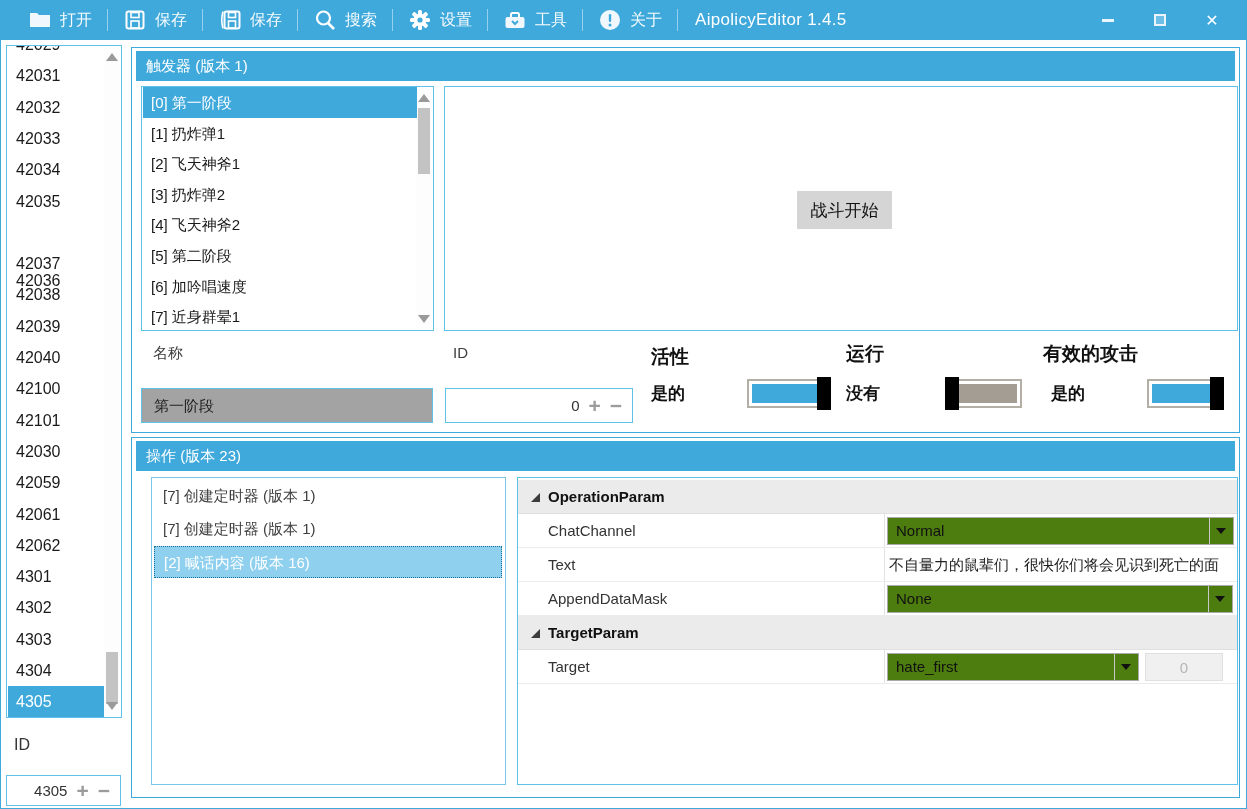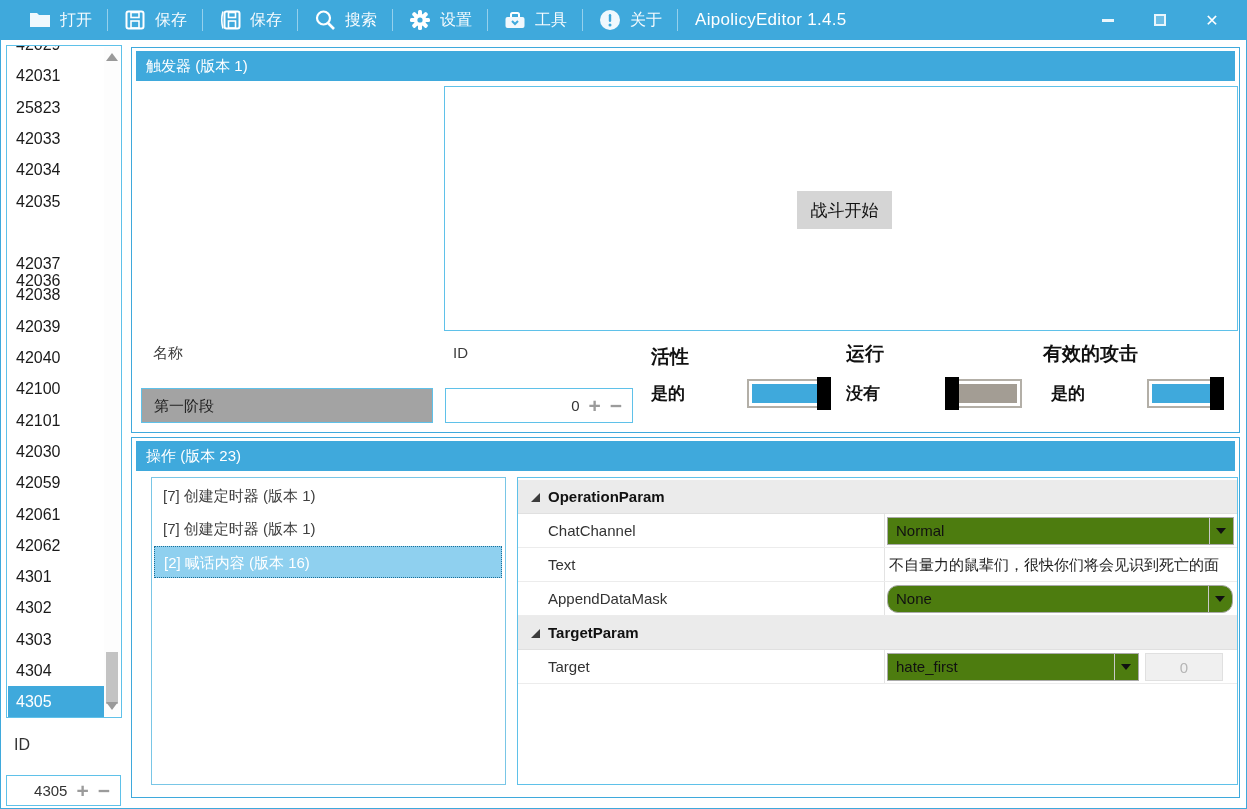--- a/index.html
+++ b/index.html
@@ -191,21 +191,21 @@
     <div class="sb-up">
         <div class="tri-up"></div>
       </div>
     <div class="sb-thumb" style="top:605px; height:52px;"></div>
     <div class="sb-down">
         <div class="tri-down"></div>
       </div>
   </div>
 <div class="side-item" style="top: -17px;">42029</div>
     <div class="side-item" style="top: 14.3px;">42031</div>
-    <div class="side-item" style="top: 45.6px;">25823</div>
+    <div class="side-item" style="top: 45.6px;">42032</div>
     <div class="side-item" style="top: 76.9px;">42033</div>
     <div class="side-item" style="top: 108.2px;">42034</div>
     <div class="side-item" style="top: 139.5px;">42035</div>
     <div class="side-item" style="top: 170.8px; margin-top: 48px;">42036</div>
     <div class="side-item" style="top: 202.1px;">42037</div>
     <div class="side-item" style="top: 233.4px;">42038</div>
     <div class="side-item" style="top: 264.7px;">42039</div>
     <div class="side-item" style="top: 296px;">42040</div>
     <div class="side-item" style="top: 327.3px;">42100</div>
     <div class="side-item" style="top: 358.6px;">42101</div>
@@ -222,20 +222,39 @@
 <div class="side-id-label">ID</div>
 <div class="spin-box side-spin">
   <span class="num">4305</span>
   <span class="spin-plus">+</span>
   <span class="spin-minus">−</span>
 </div>
 
 <div class="group group-trigger">
   <div class="group-header">触发器 (版本 1)</div>
 
+  <div class="trigger-list" id="trigger-list">
+    <div class="scrollbar">
+      <div class="sb-up">
+          <div class="tri-up"></div>
+        </div>
+      <div class="sb-thumb" style="top:20px; height:66px;"></div>
+      <div class="sb-down">
+          <div class="tri-down"></div>
+        </div>
+    </div>
+  <div class="trig-item selected" style="top: 0px;">[0] 第一阶段</div>
+      <div class="trig-item" style="top: 30.6px;">[1] 扔炸弹1</div>
+      <div class="trig-item" style="top: 61.2px;">[2] 飞天神斧1</div>
+      <div class="trig-item" style="top: 91.8px;">[3] 扔炸弹2</div>
+      <div class="trig-item" style="top: 122.4px;">[4] 飞天神斧2</div>
+      <div class="trig-item" style="top: 153px;">[5] 第二阶段</div>
+      <div class="trig-item" style="top: 183.6px;">[6] 加吟唱速度</div>
+      <div class="trig-item" style="top: 214.2px;">[7] 近身群晕1</div>
+    </div>
 
   <div class="canvas-panel">
     <div class="canvas-btn">战斗开始</div>
   </div>
 
   <div class="fld-label" style="left:21px; top:296px;">名称</div>
   <div class="fld-label" style="left:321px; top:296px;">ID</div>
   <div class="name-input">第一阶段</div>
   <div class="spin-box id-spin">
     <span class="num">0</span>
@@ -290,21 +309,21 @@
       </div>
       <div class="pg-row">
         <div class="pg-label">Text</div>
         <div class="pg-value">
           <div class="pg-text">不自量力的鼠辈们，很快你们将会见识到死亡的面</div>
         </div>
       </div>
       <div class="pg-row">
         <div class="pg-label">AppendDataMask</div>
         <div class="pg-value">
-          <div class="dd" style="width: 346px; border-radius: 11px;">
+          <div class="dd" style="width: 346px;">
             <div class="dd-text">None</div>
             <div class="dd-btn">
               <div class="caret"></div>
             </div>
           </div>
         </div>
       </div>
       <div class="pg-row category">
         <div class="pg-expander"></div>
         <div class="pg-cat-name">TargetParam</div>

